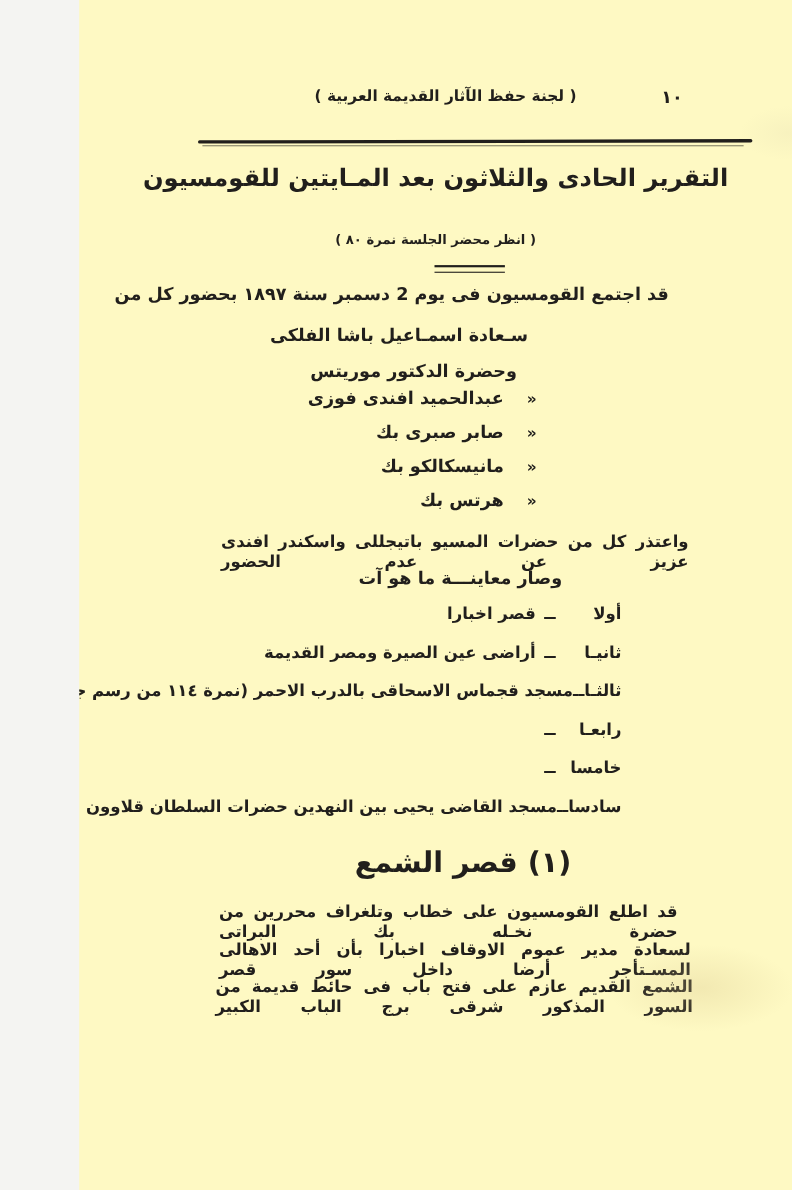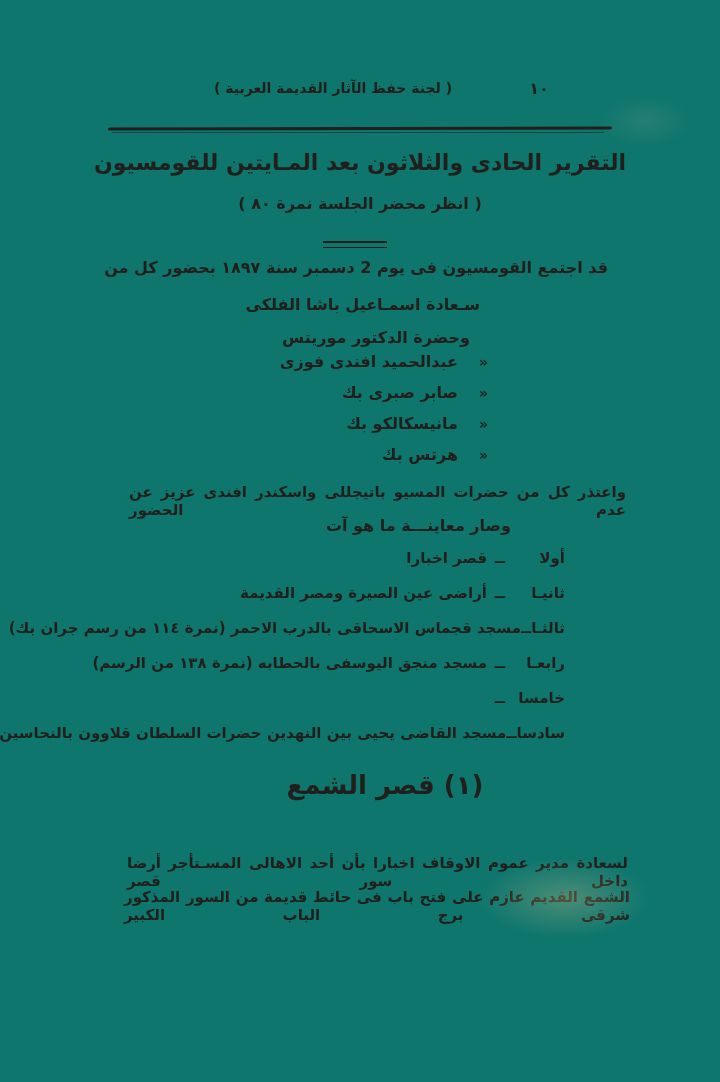--- a/index.html
+++ b/index.html
@@ -4,38 +4,38 @@
 <style>
   html,body{margin:0;padding:0;}
   body{
     width:720px;height:1082px;
     background:#f4f4f2;
     font-family:"DejaVu Sans",sans-serif;
     direction:rtl;
   }
   .page{
     position:relative;
-    width:720px;height:1082px;
-    background:#0f766e;
+    width:648px;height:1082px;
+    background:#fef9c3;
     overflow:hidden;
     color:#211f1c;
   }
   .abs{position:absolute;}
   .ink{color:#211f1c;font-weight:bold;}
   .nowrap{white-space:nowrap;}
   .center{text-align:center;}
   .justify{text-align:justify;text-align-last:justify;margin-left:36px;}
 
   .committee{top:80px;left:213px;width:240px;font-size:14px;letter-spacing:-0.2px;}
   .pagenum{top:79px;left:522px;width:34px;font-size:16px;text-align:center;}
   .rule-main{top:127px;left:108px;width:504px;height:3px;background:#211f1c;border-radius:2px;transform:rotate(-0.12deg);}
   .rule-echo{top:132px;left:112px;width:492px;height:1px;background:rgba(33,31,28,0.55);}
 
   .title1{top:150px;left:40px;right:40px;font-size:22px;letter-spacing:-0.3px;}
-  .title2{top:194px;left:40px;right:40px;font-size:16px;}
+  .title2{top:211px;left:40px;right:40px;font-size:12px;}
 
   .divider{top:241px;left:323px;width:64px;height:4px;border-top:2px solid #211f1c;border-bottom:1px solid #211f1c;}
 
   .intro{top:258px;right:112px;font-size:16px;}
   .attendee1{top:295px;right:240px;font-size:16px;}
   .attendee2{top:328px;right:250px;font-size:16px;}
 
   .names{top:352px;right:232px;}
   .name-row{display:flex;direction:rtl;align-items:baseline;height:31px;}
   .ditto{width:14px;font-size:14px;font-weight:bold;}
@@ -121,34 +121,34 @@
       <span class="item-text">أراضى عين الصيرة ومصر القديمة</span>
     </div>
     <div class="item-row">
       <span class="item-label">ثالثـا</span>
       <span class="item-dash">ــ</span>
       <span class="item-text">مسجد قجماس الاسحاقى بالدرب الاحمر (نمرة ١١٤ من رسم جران بك)</span>
     </div>
     <div class="item-row">
       <span class="item-label">رابعـا</span>
       <span class="item-dash">ــ</span>
-      <span class="item-text">مسجد منجق اليوسفى بالحطابه (نمرة ١٣٨ من الرسم)</span>
     </div>
     <div class="item-row">
       <span class="item-label">خامسا</span>
       <span class="item-dash">ــ</span>
     </div>
     <div class="item-row">
       <span class="item-label">سادسا</span>
       <span class="item-dash">ــ</span>
       <span class="item-text">مسجد القاضى يحيى بين النهدين حضرات السلطان قلاوون بالنحاسين</span>
     </div>
   </div>
 
   <div class="abs ink center nowrap section-heading">(١) قصر الشمع</div>
 
+  <div class="abs ink justify body-l1">قد اطلع القومسيون على خطاب وتلغراف محررين من حضرة نخـله بك البراتى</div>
   <div class="abs ink justify body-l2">لسعادة مدير عموم الاوقاف اخبارا بأن أحد الاهالى المسـتأجر أرضا داخل سور قصر</div>
   <div class="abs ink justify body-l3">الشمع القديم عازم على فتح باب فى حائط قديمة من السور المذكور شرقى برج الباب الكبير</div>
 
   <div class="abs stain"></div>
   <div class="abs stain2"></div>
 
 </div>
 
 </body></html>

